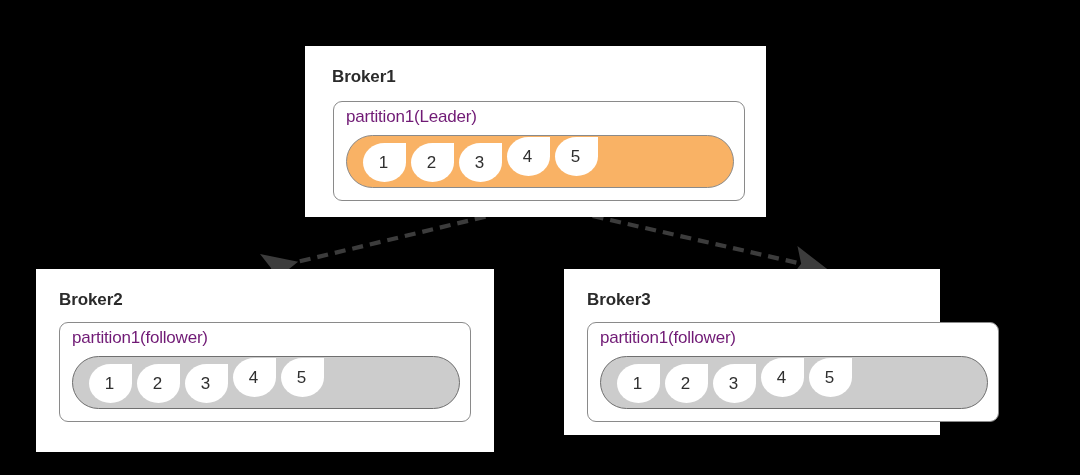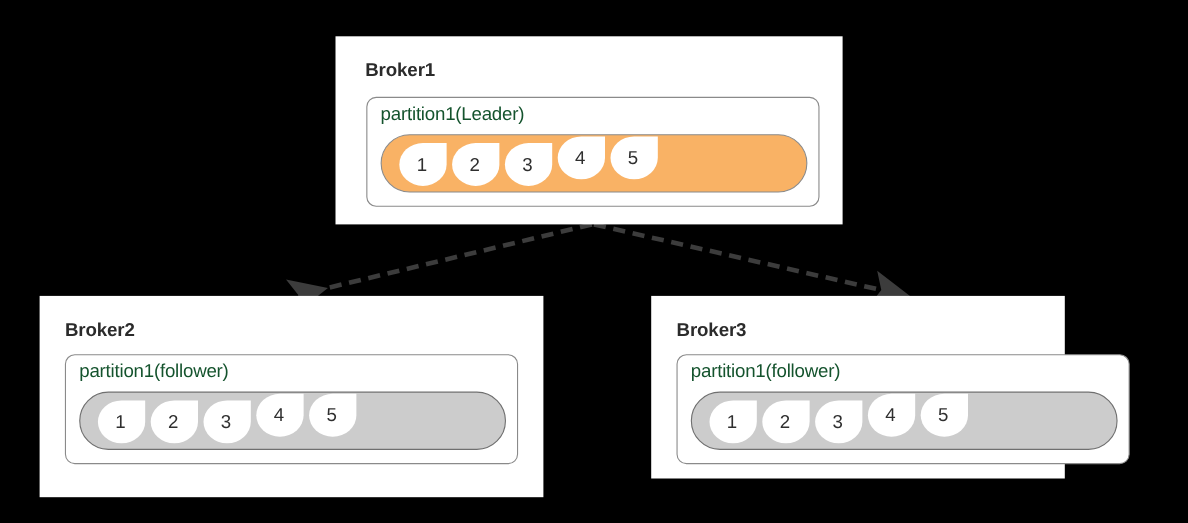--- a/index.html
+++ b/index.html
@@ -37,21 +37,21 @@
     position: absolute;
     box-sizing: border-box;
     border: 1.4px solid #8a8a8a;
     border-radius: 9px;
     background: #ffffff;
   }
 
   .partition-label {
     position: absolute;
     font-size: 17px;
-    color: #14532d;
+    color: #701a75;
     white-space: nowrap;
     letter-spacing: -0.2px;
   }
 
   
   .log-bar {
     position: absolute;
     box-sizing: border-box;
     border-radius: 999px;
     border: 1.6px solid #7a7a7a;
@@ -104,21 +104,21 @@
       <marker id="ah-right" markerWidth="9" markerHeight="9" refX="7" refY="4.5" orient="auto" markerUnits="strokeWidth">
         <path d="M0.6,0.6 L9,4.5 L0.6,8.4 L2.4,4.5 Z" fill="#3c3c3c"></path>
       </marker>
     </defs>
 
     <path d="M538,204 L272,268" stroke="#3c3c3c" stroke-width="4.2" fill="none" stroke-dasharray="11 7" stroke-linecap="butt" marker-end="url(#ah-left)"></path>
 
     <path d="M540,204 L820,268" stroke="#3c3c3c" stroke-width="4.2" fill="none" stroke-dasharray="11 7" stroke-linecap="butt" marker-end="url(#ah-right)"></path>
   </svg>
 
-  <div class="broker-card" style="left:305px; top:33px; width:461px; height:171px;padding-left:25px;">
+  <div class="broker-card" style="left:305px; top:46px; width:461px; height:171px;padding-left:25px;">
 
     <div class="broker-title" style="left:27px; top:21px;">Broker1</div>
 
     <div class="partition-box" style="left:28px; top:55px; width:412px; height:100px;">
 
       <div class="partition-label" style="left:12px; top:5px;">partition1(Leader)</div>
 
       <div class="log-bar leader" style="left:12px; top:33px; width:388px; height:53px;">
 
         <div class="msg-cell" style="left:16px; top:7px; width:43px; height:39px;">1</div>
@@ -142,21 +142,21 @@
 
         <div class="msg-cell" style="left:16px; top:7px; width:43px; height:39px;">1</div>
         <div class="msg-cell" style="left:64px; top:7px; width:43px; height:39px;">2</div>
         <div class="msg-cell" style="left:112px; top:7px; width:43px; height:39px;">3</div>
         <div class="msg-cell" style="left:160px; top:1px; width:43px; height:39px;">4</div>
         <div class="msg-cell" style="left:208px; top:1px; width:43px; height:39px;">5</div>
       </div>
     </div>
   </div>
 
-  <div class="broker-card" style="left:592px; top:269px; width:376px; height:166px;">
+  <div class="broker-card" style="left:564px; top:269px; width:376px; height:166px;">
 
     <div class="broker-title" style="left:23px; top:21px;">Broker3</div>
 
     <div class="partition-box" style="left:23px; top:53px; width:412px; height:100px;">
 
       <div class="partition-label" style="left:12px; top:5px;">partition1(follower)</div>
 
       <div class="log-bar follower" style="left:12px; top:33px; width:388px; height:53px;">
 
         <div class="msg-cell" style="left:16px; top:7px; width:43px; height:39px;">1</div>

